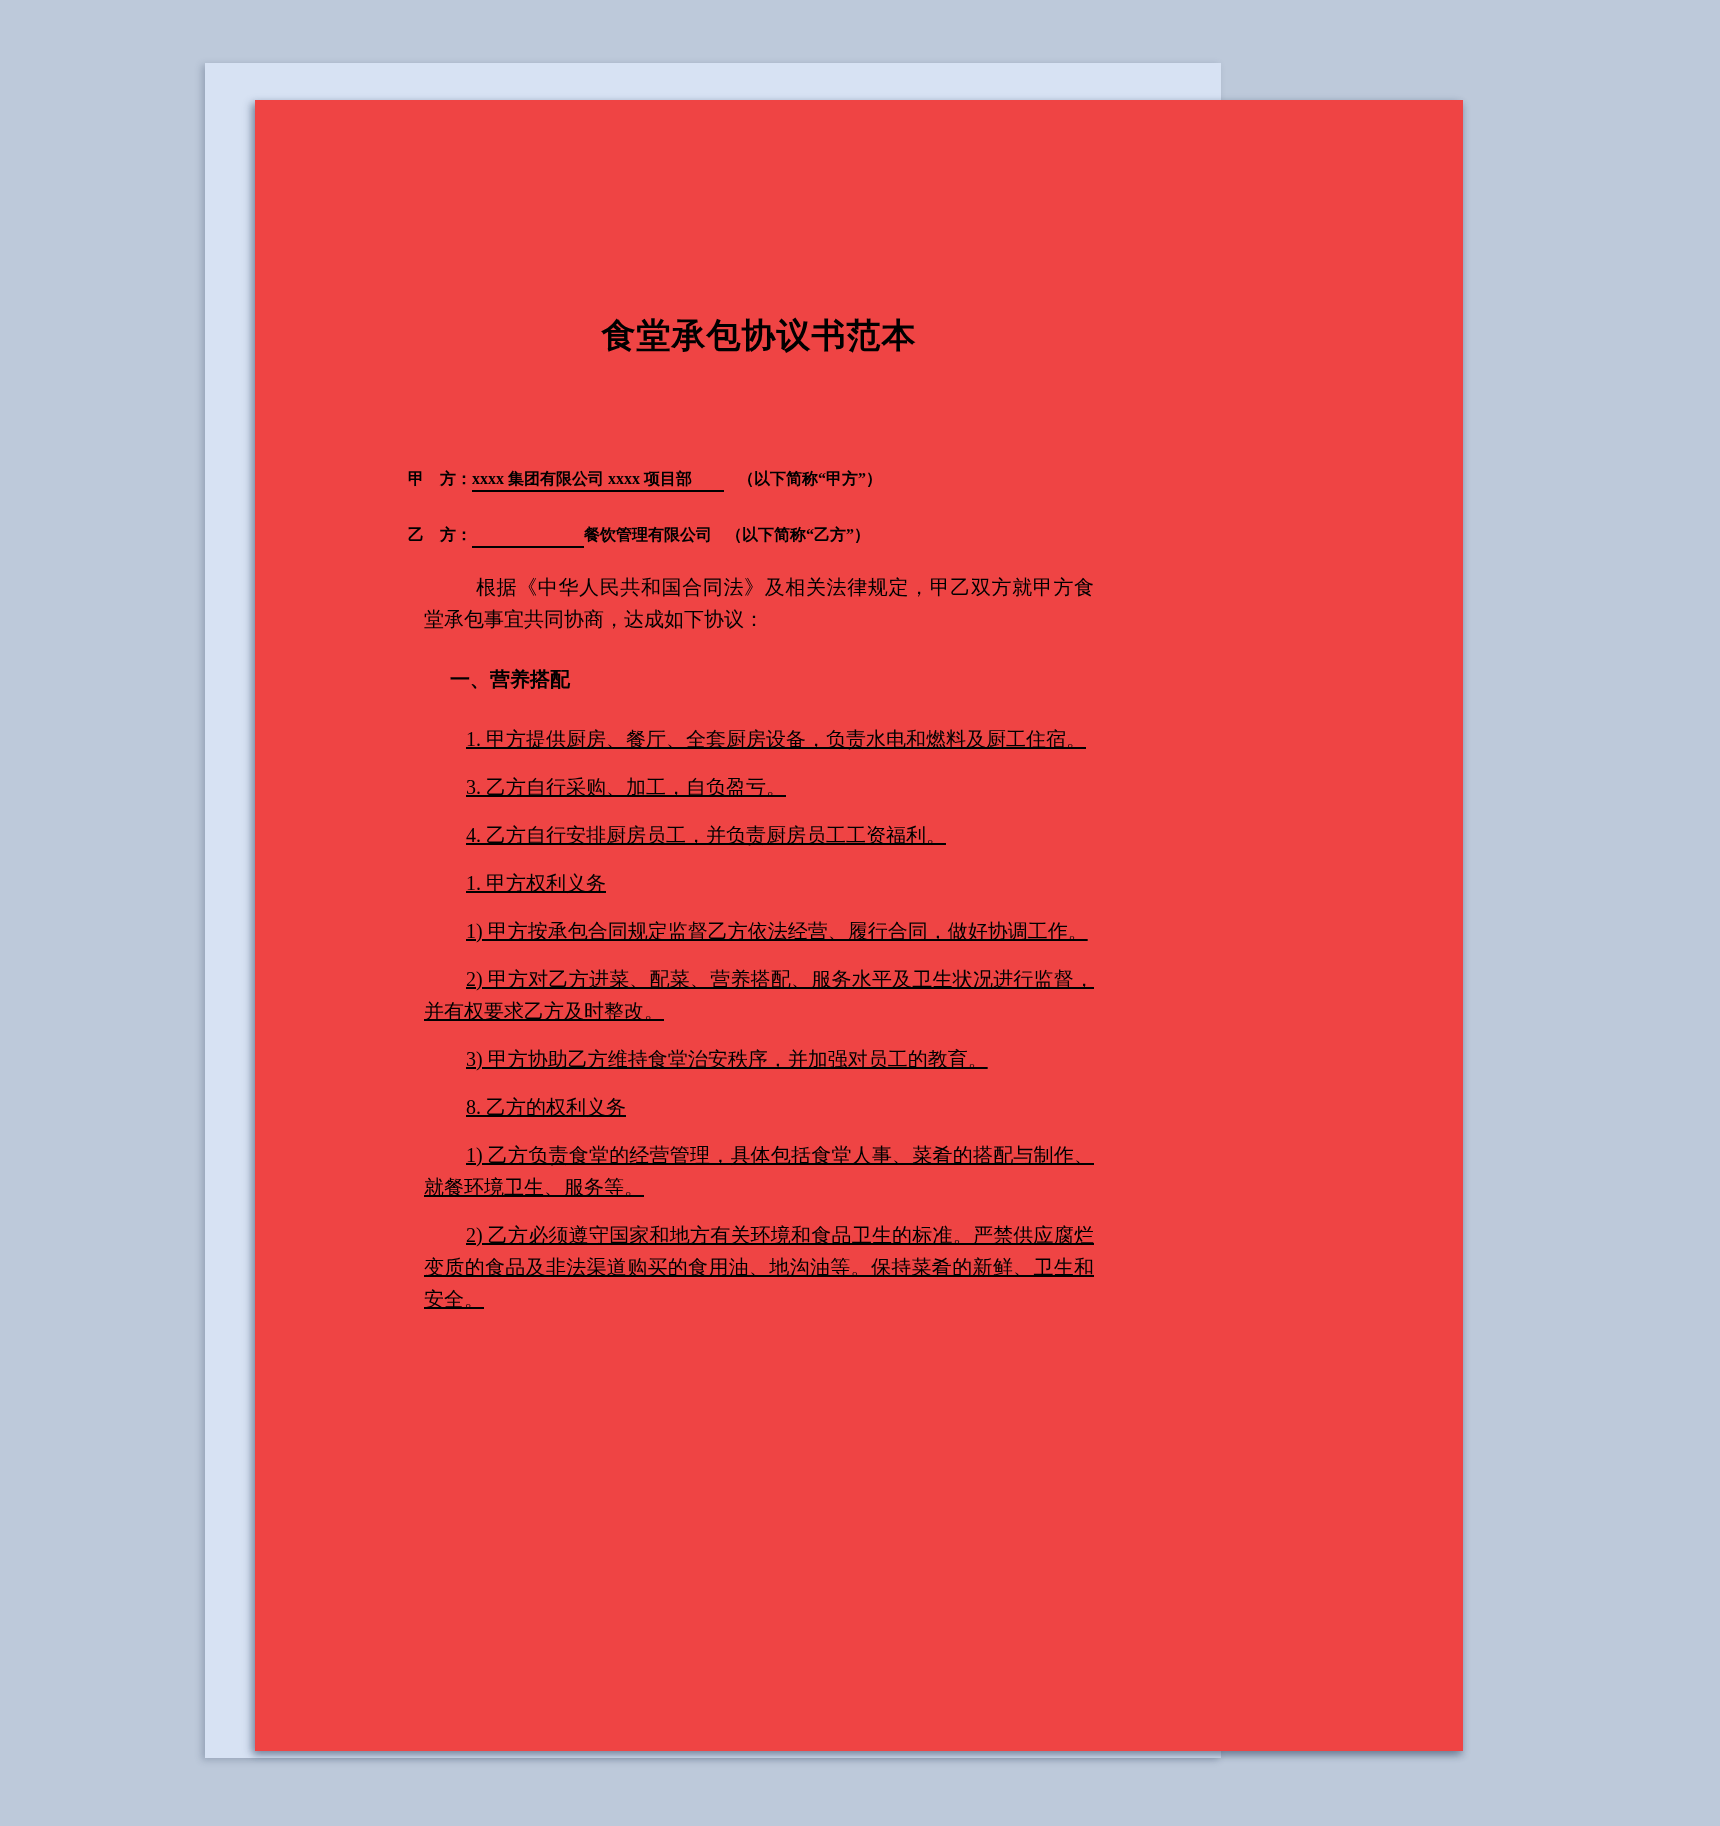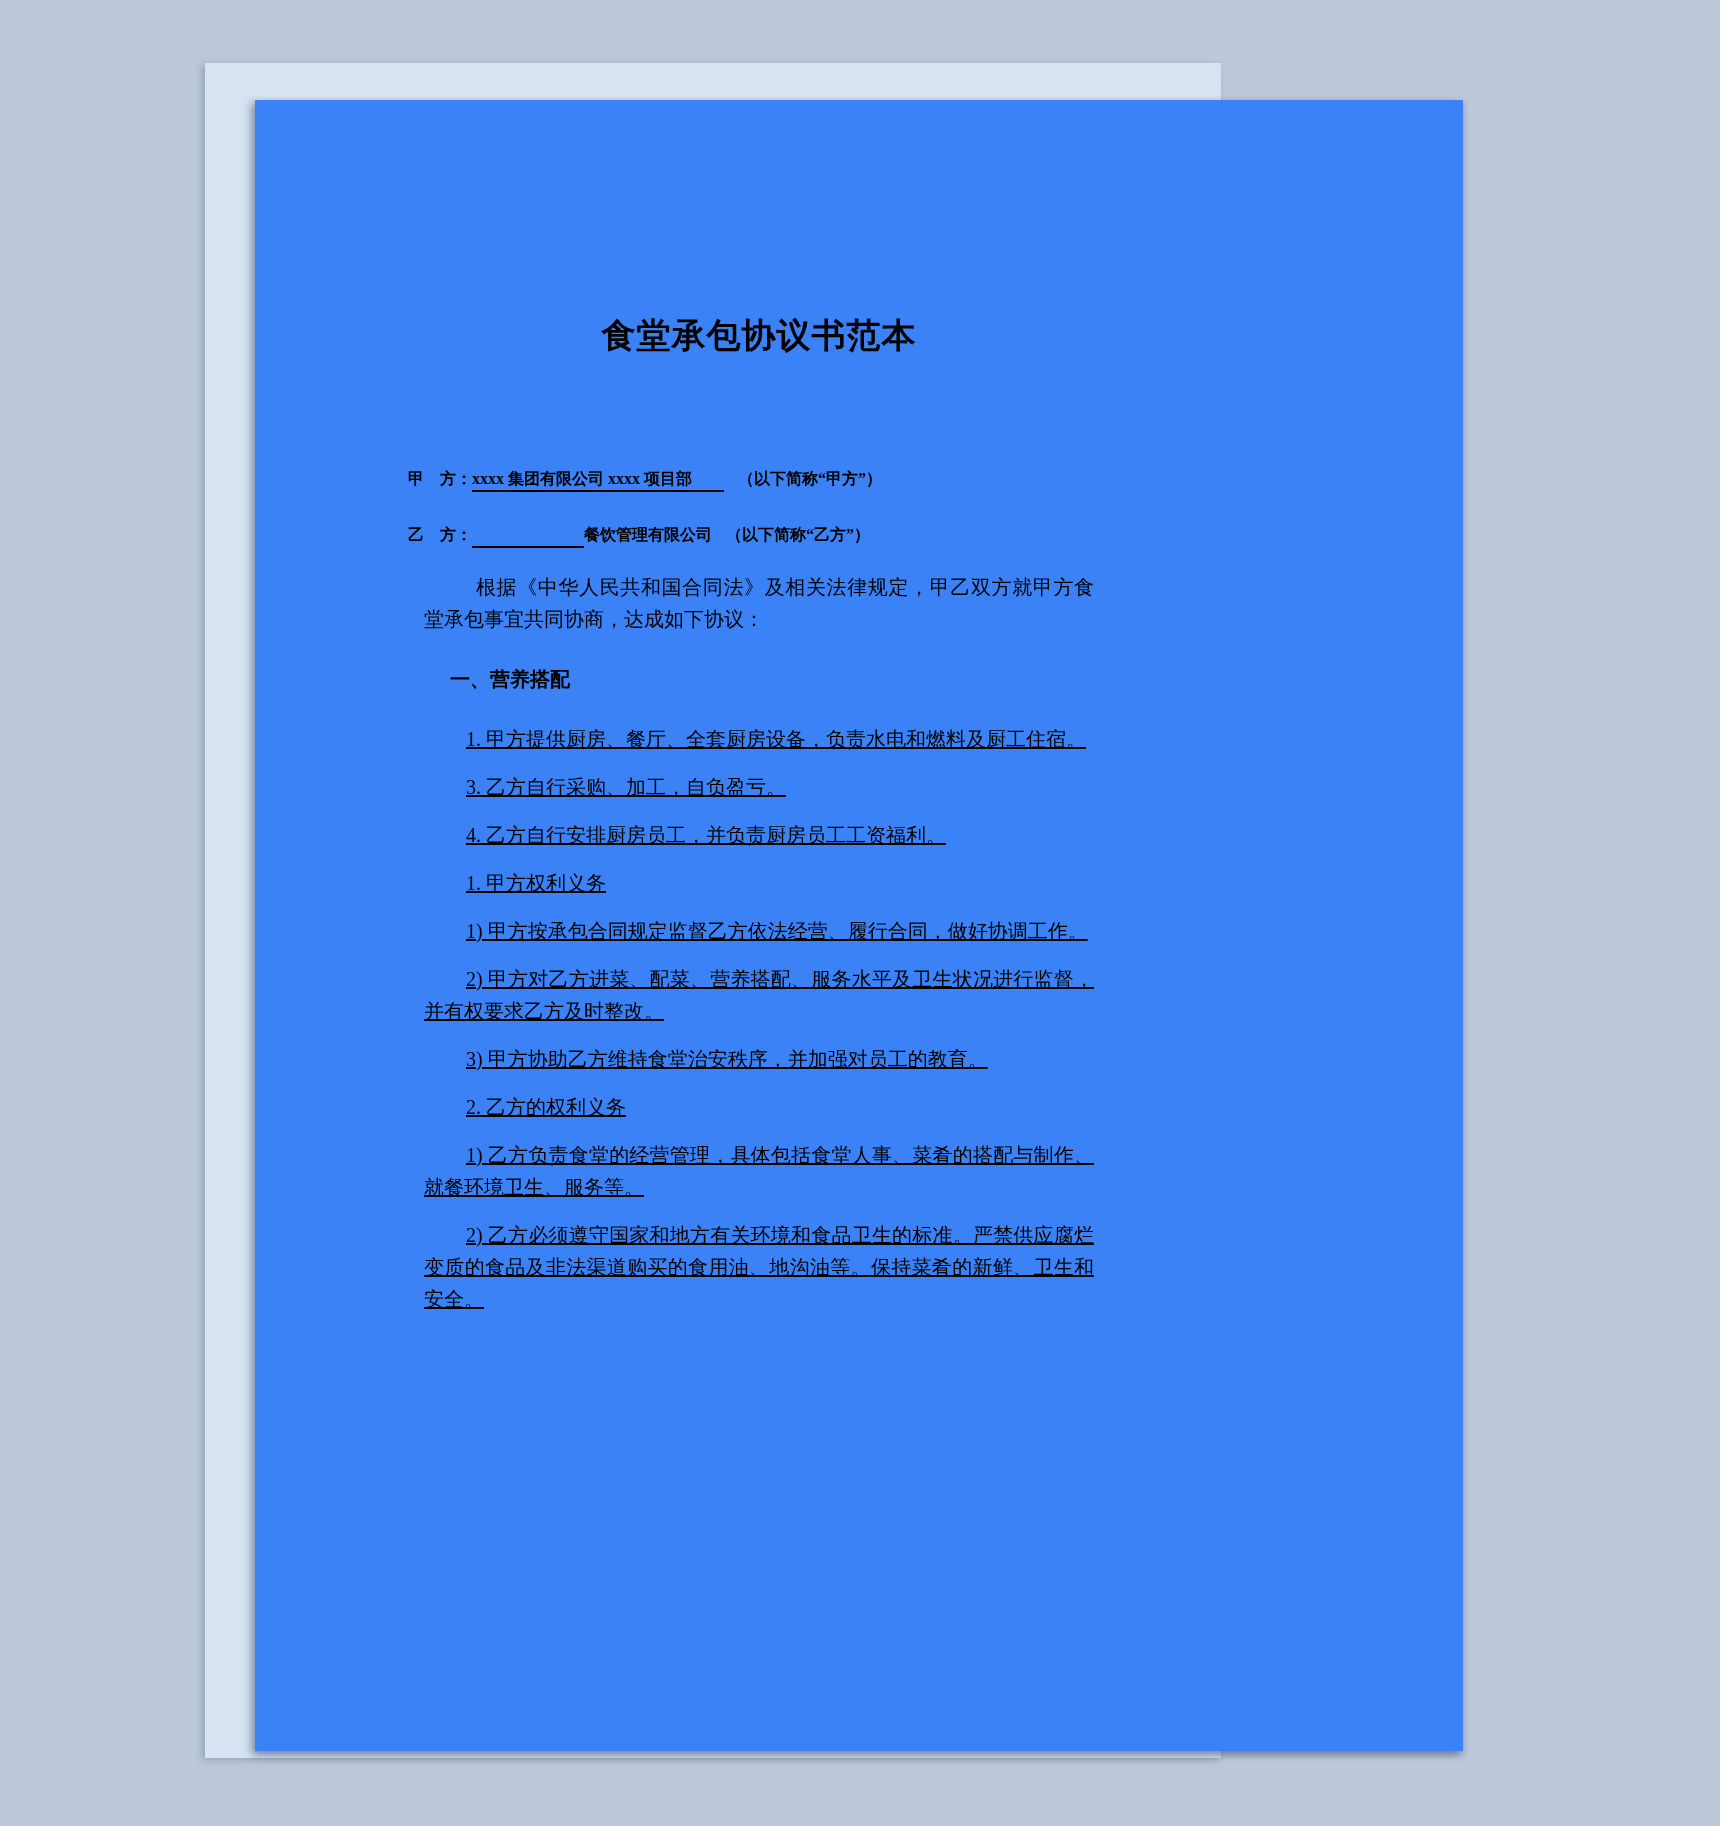--- a/index.html
+++ b/index.html
@@ -24,21 +24,21 @@
     height: 1695px;
     background: #d7e2f3;
     box-shadow: -3px 2px 7px rgba(45, 65, 95, 0.28);
   }
   .page {
     position: absolute;
     left: 255px;
     top: 100px;
     width: 1208px;
     height: 1651px;
-    background: #3b82f6;
+    background: #ef4444;
     box-shadow: -4px 3px 8px rgba(45, 65, 95, 0.40), 0 4px 7px rgba(45, 65, 95, 0.30);
   }
   .content {
     margin-left: 153px;
     width: 702px;
     color: #000000;
   }
   .doc-title {
     margin-top: 212px;
     line-height: 48px;
@@ -106,19 +106,19 @@
 
       <p class="sec-heading">一、营养搭配</p>
       <p class="body-par item">1. 甲方提供厨房、餐厅、全套厨房设备，负责水电和燃料及厨工住宿。</p>
       <p class="body-par item">3. 乙方自行采购、加工，自负盈亏。</p>
       <p class="body-par item">4. 乙方自行安排厨房员工，并负责厨房员工工资福利。</p>
 
       <p class="body-par item">1. 甲方权利义务</p>
       <p class="body-par item">1) 甲方按承包合同规定监督乙方依法经营、履行合同，做好协调工作。</p>
       <p class="body-par item">2)  甲方对乙方进菜、配菜、营养搭配、服务水平及卫生状况进行监督，并有权要求乙方及时整改。</p>
       <p class="body-par item">3) 甲方协助乙方维持食堂治安秩序，并加强对员工的教育。</p>
-      <p class="body-par item">2. 乙方的权利义务</p>
+      <p class="body-par item">8. 乙方的权利义务</p>
       <p class="body-par item">1) 乙方负责食堂的经营管理，具体包括食堂人事、菜肴的搭配与制作、就餐环境卫生、服务等。</p>
       <p class="body-par item">2) 乙方必须遵守国家和地方有关环境和食品卫生的标准。严禁供应腐烂变质的食品及非法渠道购买的食用油、地沟油等。保持菜肴的新鲜、卫生和安全。</p>
 
     </div>
   </div>
 </div>
 
 </body></html>

